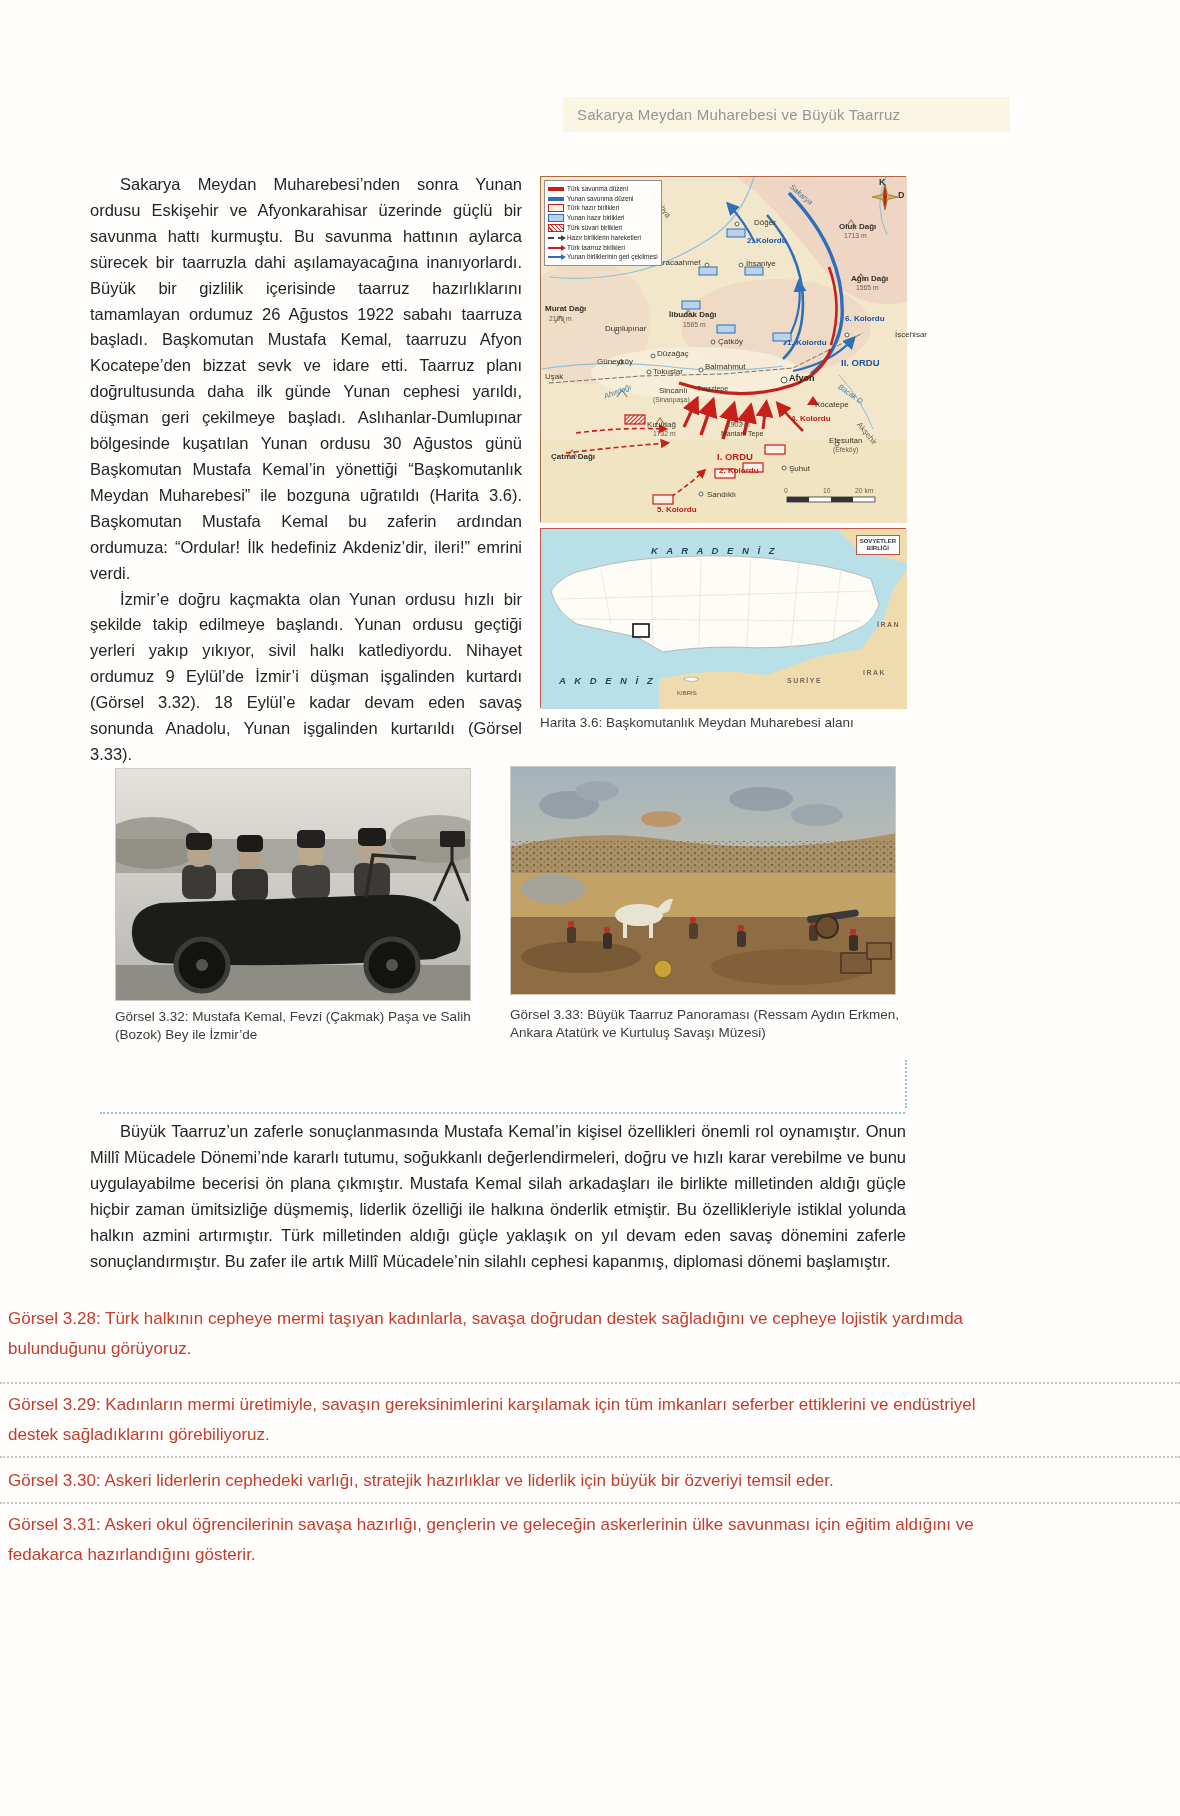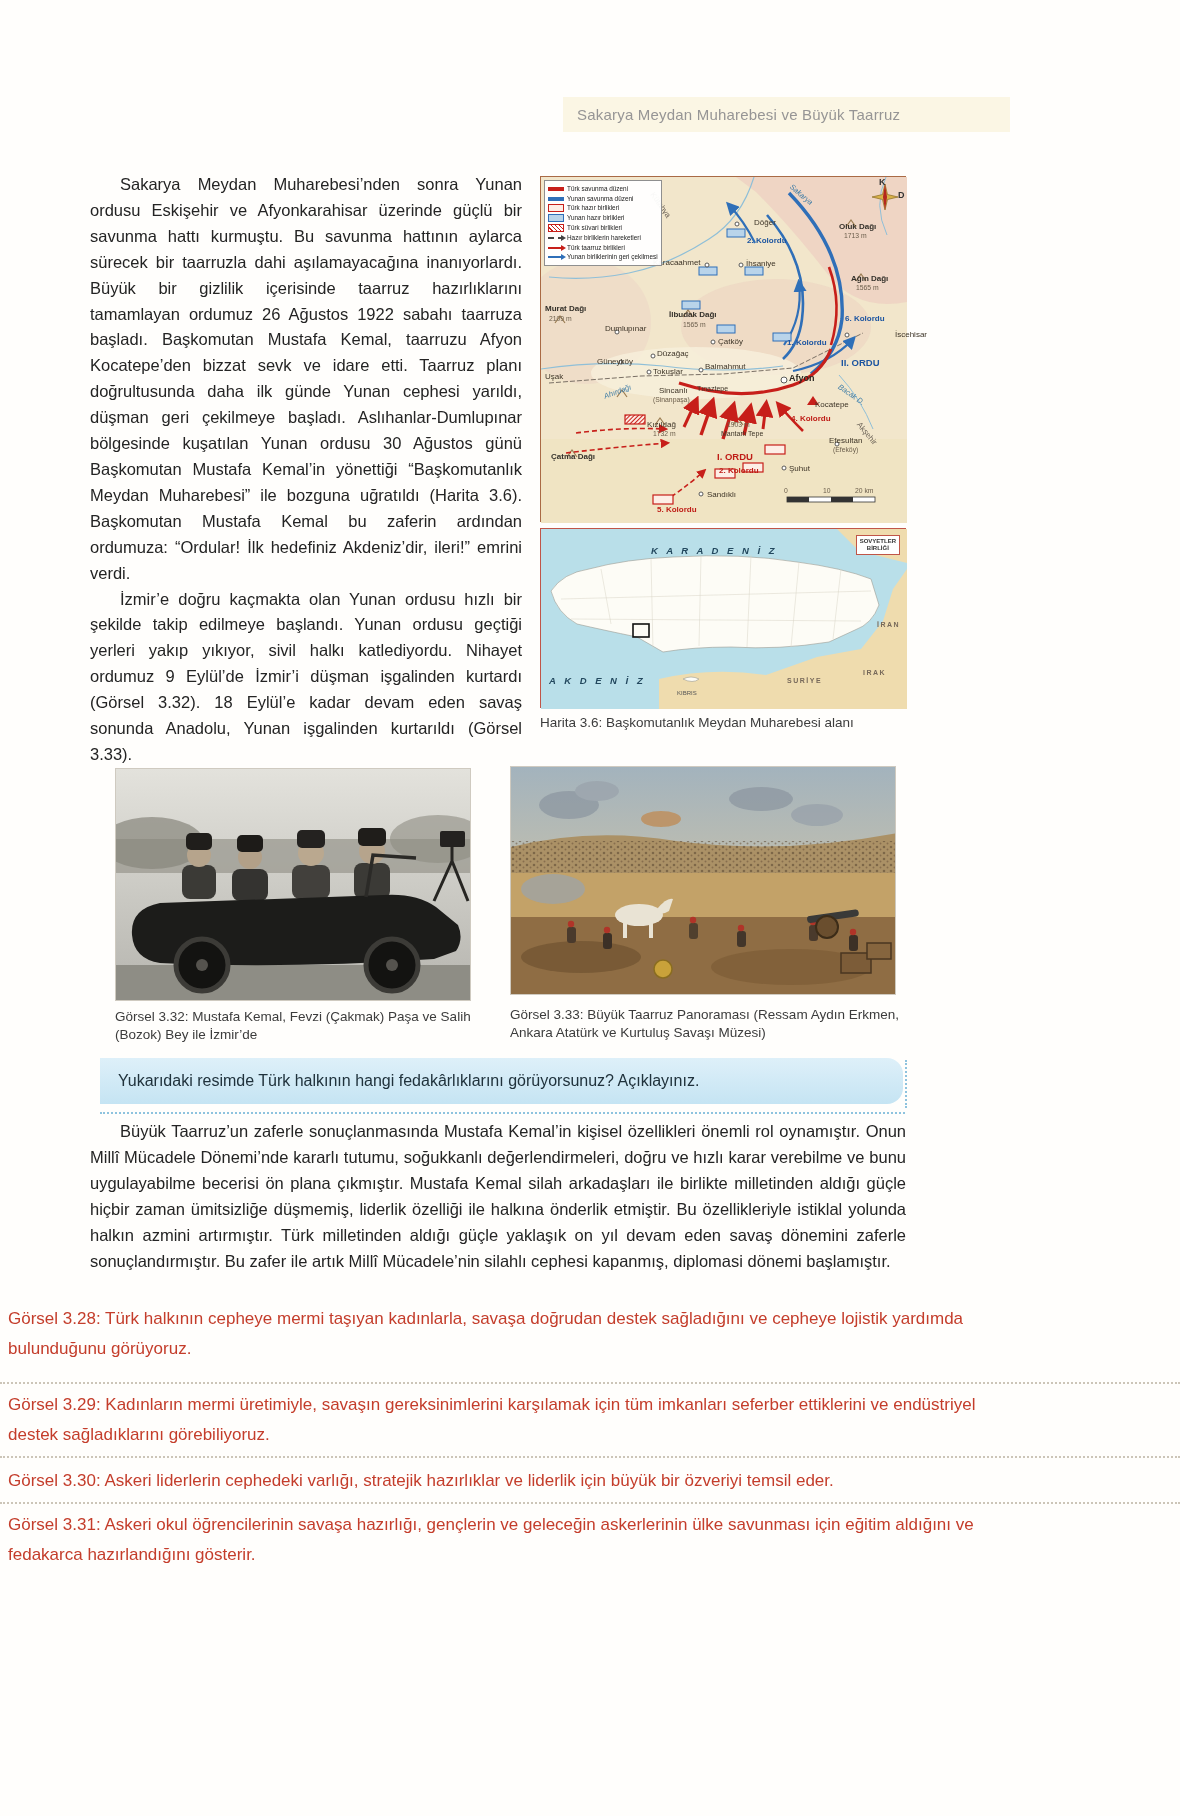--- a/index.html
+++ b/index.html
@@ -290,21 +290,21 @@
       </g>
       <path d="M142,150 q8,-4 16,0 q-6,5 -16,0 z" fill="#fdfcf6" stroke="#9a9a92" stroke-width="0.6"></path>
       <rect x="92" y="95" width="16" height="13" fill="none" stroke="#111" stroke-width="1.6"></rect>
     </svg>
     <span class="ml sea" style="left:110px;top:18px;">K A R A D E N İ Z</span>
     <div class="sovbox">
       <span>SOVYETLER</span>
       <span>BİRLİĞİ</span>
     </div>
     <span class="ml country" style="left:336px;top:92px;">İRAN</span>
-    <span class="ml sea" style="left:8px;top:148px;text-align:center;">A K D E N İ Z</span>
+    <span class="ml sea" style="left:18px;top:148px;text-align:center;">A K D E N İ Z</span>
     <span class="ml" style="left:136px;top:160px;font-size:6px;color:#555;">KIBRIS</span>
     <span class="ml country" style="left:246px;top:148px;">SURİYE</span>
     <span class="ml country" style="left:322px;top:140px;">IRAK</span>
   </div>
 
   <div class="cap cap-map">Harita 3.6: Başkomutanlık Meydan Muharebesi alanı</div>
 
   <div class="photo photo1">
     <svg viewBox="0 0 356 233" width="356" height="233">
       <defs>
@@ -399,23 +399,20 @@
       <circle cx="316" cy="160" r="11" fill="#6a4e2e" stroke="#3c2c18" stroke-width="2"></circle>
       <rect x="330" y="186" width="30" height="20" fill="#7c5c38" stroke="#4a3620" stroke-width="1.5"></rect>
       <rect x="356" y="176" width="24" height="16" fill="#86653e" stroke="#4a3620" stroke-width="1.5"></rect>
       <circle cx="152" cy="202" r="9" fill="#c9a23a" stroke="#8a6d20" stroke-width="1.5"></circle>
     </svg>
   </div>
 
   <div class="cap cap32">Görsel 3.32: Mustafa Kemal, Fevzi (Çakmak) Paşa ve Salih (Bozok) Bey ile İzmir’de</div>
   <div class="cap cap33">Görsel 3.33: Büyük Taarruz Panoraması (Ressam Aydın Erkmen, Ankara Atatürk ve Kurtuluş Savaşı Müzesi)</div>
 
-  <div class="qbox">
-    <span>Yukarıdaki resimde Türk halkının hangi fedakârlıklarını görüyorsunuz? Açıklayınız.</span>
-  </div>
   <div class="qvline"></div>
   <div class="qline"></div>
 
   <div class="para3">Büyük Taarruz’un zaferle sonuçlanmasında Mustafa Kemal’in kişisel özellikleri önemli rol oynamıştır. Onun Millî Mücadele Dönemi’nde kararlı tutumu, soğukkanlı değerlendirmeleri, doğru ve hızlı karar verebilme ve bunu uygulayabilme becerisi ön plana çıkmıştır. Mustafa Kemal silah arkadaşları ile birlikte milletinden aldığı güçle hiçbir zaman ümitsizliğe düşmemiş, liderlik özelliği ile halkına önderlik etmiştir. Bu özellikleriyle istiklal yolunda halkın azmini artırmıştır. Türk milletinden aldığı güçle yaklaşık on yıl devam eden savaş dönemini zaferle sonuçlandırmıştır. Bu zafer ile artık Millî Mücadele’nin silahlı cephesi kapanmış, diplomasi dönemi başlamıştır.</div>
 
   <div class="note n28">Görsel 3.28: Türk halkının cepheye mermi taşıyan kadınlarla, savaşa doğrudan destek sağladığını ve cepheye lojistik yardımda bulunduğunu görüyoruz.</div>
   <div class="dotsep d1"></div>
   <div class="note n29">Görsel 3.29: Kadınların mermi üretimiyle, savaşın gereksinimlerini karşılamak için tüm imkanları seferber ettiklerini ve endüstriyel destek sağladıklarını görebiliyoruz.</div>
   <div class="dotsep d2"></div>
   <div class="note n30">Görsel 3.30: Askeri liderlerin cephedeki varlığı, stratejik hazırlıklar ve liderlik için büyük bir özveriyi temsil eder.</div>

